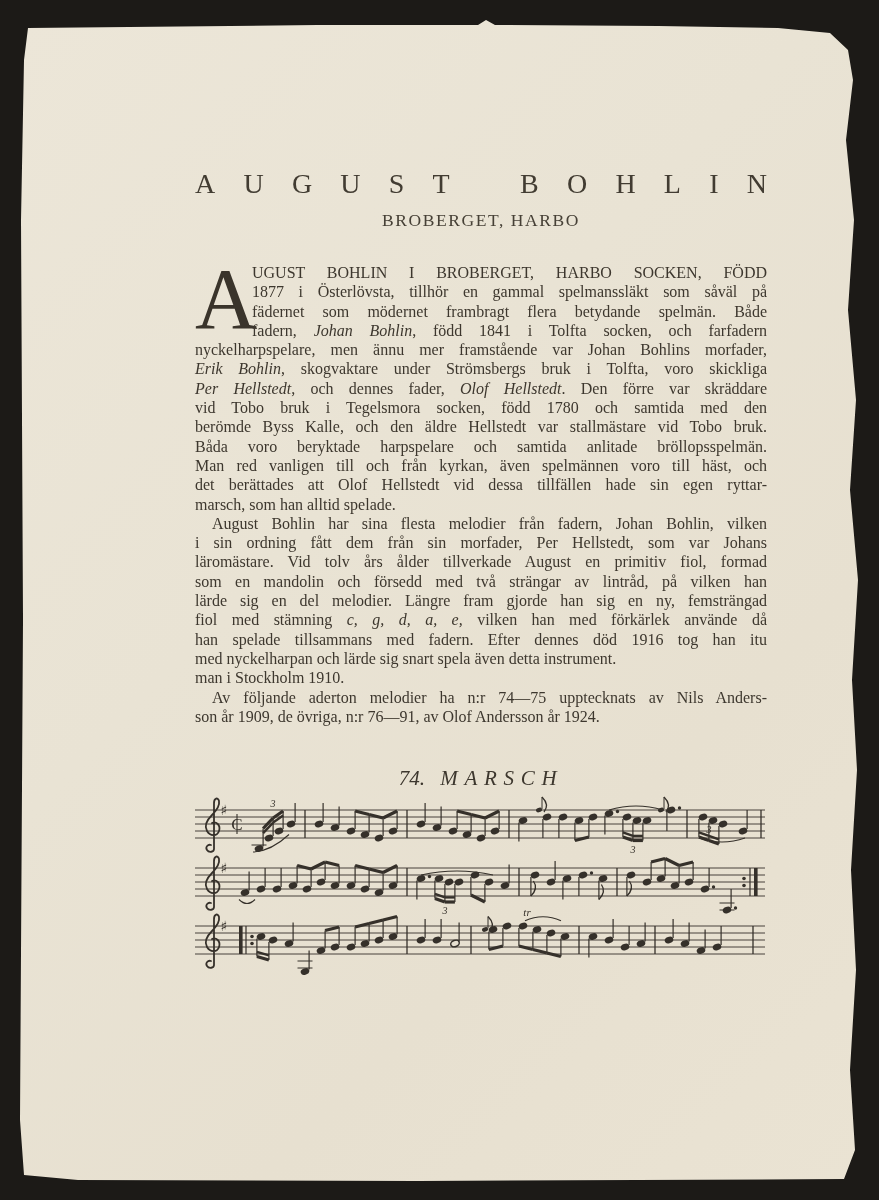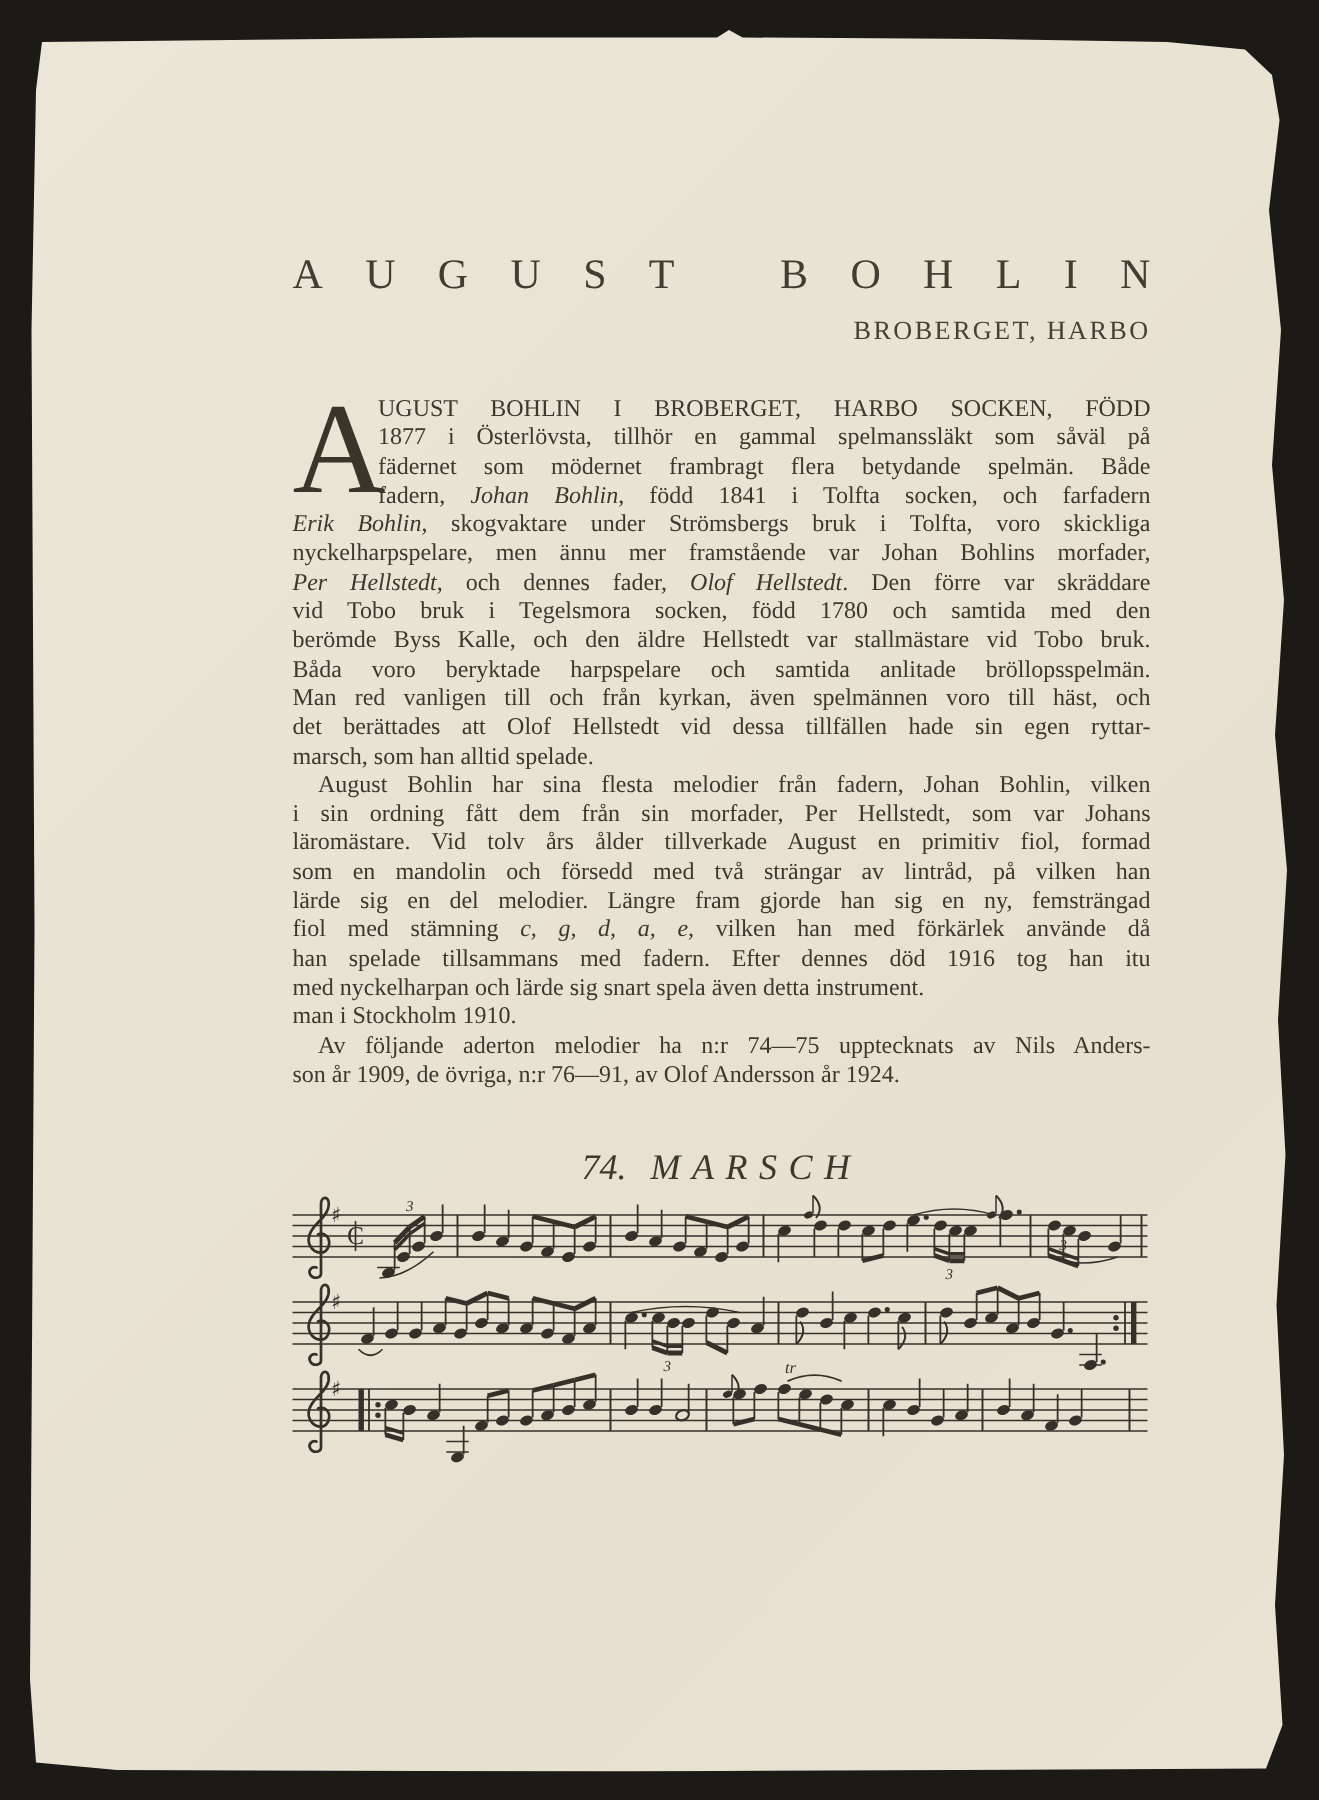--- a/index.html
+++ b/index.html
@@ -20,36 +20,36 @@
     color:#3d372e;
   }
   #title{
     position:absolute;left:177px;top:148px;width:572px;
     display:flex;justify-content:space-between;
     font-size:28px;color:#423c32;
   }
   #title .sp{width:14px;}
   #subtitle{
     position:absolute;left:177px;top:190px;width:572px;
-    text-align:right;font-size:17.5px;letter-spacing:0.09em;color:#464036;
+    text-align:center;font-size:17.5px;letter-spacing:0.09em;color:#464036;
   }
   #textblock{
     position:absolute;left:177px;top:243px;width:572px;
     font-size:16px;line-height:19.3px;color:#3d372e;
   }
   .jl{text-align:justify;text-align-last:justify;}
   .jl-last{text-align:justify;text-align-last:left;}
   .ind{text-indent:17px;}
   .dropcap{
     float:left;width:57px;height:77px;
     font-size:86px;line-height:73px;color:#3a342b;
   }
   #music-heading{
     position:absolute;left:177px;top:746px;width:572px;text-align:center;
-    font-style:italic;font-size:24px;color:#3d372e;
+    font-style:italic;font-size:21px;color:#3d372e;
   }
   #music-heading .mtitle{letter-spacing:0.32em;margin-left:10px;}
   .stave{position:absolute;left:175px;width:576px;height:68px;}
   #st1{top:772px;} #st2{top:830px;} #st3{top:888px;}
 </style>
 </head>
 <body>
 
 <div id="paper">
   <div id="title">
@@ -68,22 +68,22 @@
       <span>N</span>
     </div>
   <div id="subtitle">BROBERGET, HARBO</div>
   <div id="textblock">
       <div>
         <div class="dropcap">A</div>
         <div class="jl">UGUST BOHLIN I BROBERGET, HARBO SOCKEN, FÖDD</div>
         <div class="jl">1877 i Österlövsta, tillhör en gammal spelmanssläkt som såväl på</div>
         <div class="jl">fädernet som mödernet frambragt flera betydande spelmän.  Både</div>
         <div class="jl">fadern, <i>Johan Bohlin</i>, född 1841 i Tolfta socken, och farfadern</div>
+        <div class="jl">nyckelharpspelare, men ännu mer framstående var Johan Bohlins morfader,</div>
         <div class="jl"><i>Erik Bohlin</i>, skogvaktare under Strömsbergs bruk i Tolfta, voro skickliga</div>
-        <div class="jl">nyckelharpspelare, men ännu mer framstående var Johan Bohlins morfader,</div>
         <div class="jl"><i>Per Hellstedt</i>, och dennes fader, <i>Olof Hellstedt</i>.  Den förre var skräddare</div>
         <div class="jl">vid Tobo bruk i Tegelsmora socken, född 1780 och samtida med den</div>
         <div class="jl">berömde Byss Kalle, och den äldre Hellstedt var stallmästare vid Tobo bruk.</div>
         <div class="jl">Båda voro beryktade harpspelare och samtida anlitade bröllopsspelmän.</div>
         <div class="jl">Man red vanligen till och från kyrkan, även spelmännen voro till häst, och</div>
         <div class="jl">det berättades att Olof Hellstedt vid dessa tillfällen hade sin egen ryttar-</div>
         <div class="jl-last">marsch, som han alltid spelade.</div>
       </div>
       <div>
         <div class="jl ind">August Bohlin har sina flesta melodier från fadern, Johan Bohlin, vilken</div>

